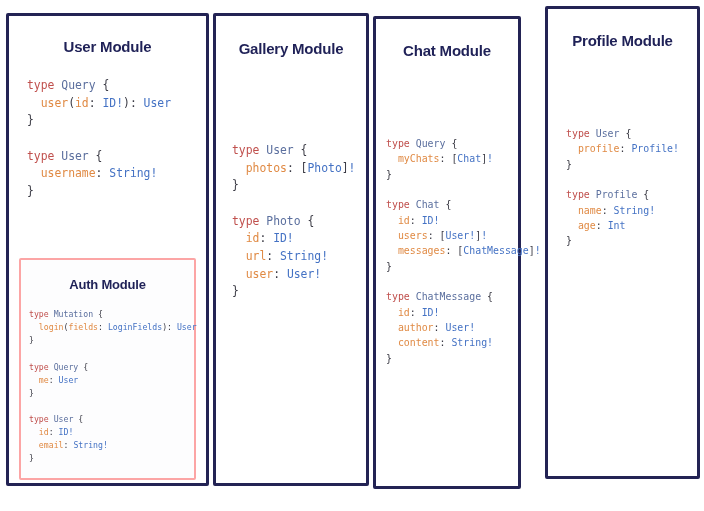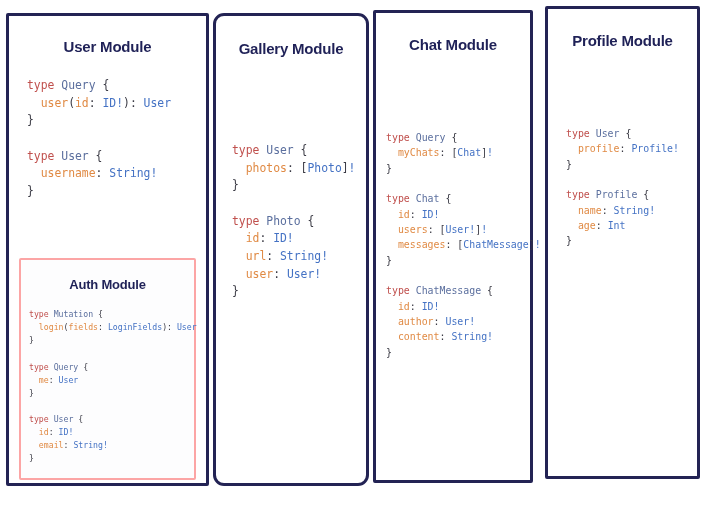--- a/index.html
+++ b/index.html
@@ -55,22 +55,22 @@
   .k-type   { color: #c0504d; }
   .k-name   { color: #5b6f9e; }
   .k-field  { color: #e08a44; }
   .k-scalar { color: #4472c4; }
   .k-punc   { color: #3a3a44; }
 
   .block { margin: 0; }
 
   
   #card-user    { left: 6px;   top: 13px; width: 203px; height: 473px; }
-  #card-gallery { left: 213px; top: 13px; width: 156px; height: 473px; border-radius: 11px; }
-  #card-chat    { left: 373px; top: 10px; width: 160px; height: 473px; }
+  #card-gallery { left: 213px; top: 13px; width: 156px; height: 473px; }
+  #card-chat    { left: 373px; top: 16px; width: 148px; height: 473px; }
   #card-profile { left: 545px; top: 6px; width: 155px; height: 473px; }
 
   #card-auth    { left: 10px;  top: 242px; width: 177px; height: 222px; }
 
   .user-title    { margin-top: 22px; }
   .user-code     { margin: 22px 0 0 18px; }
 
   .gallery-title { margin-top: 24px; }
   .gallery-code  { margin: 85px 0 0 16px; }
 

